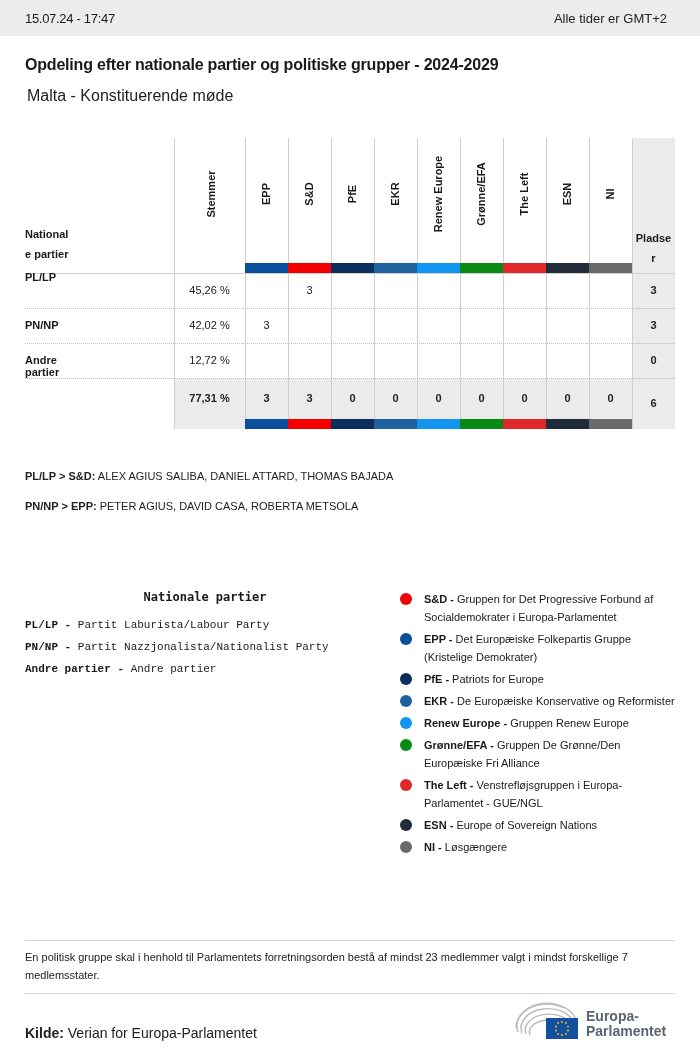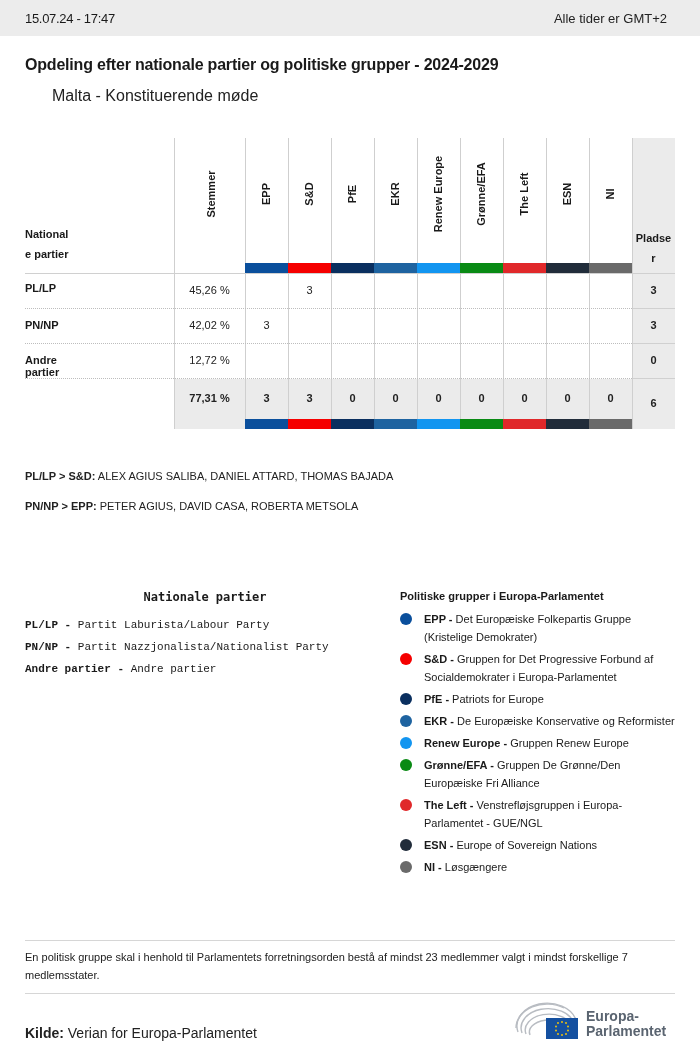--- a/index.html
+++ b/index.html
@@ -4,21 +4,21 @@
 <style>
   * { box-sizing: border-box; margin: 0; padding: 0; }
   html, body { width: 700px; height: 1059px; background: #ffffff; overflow: hidden; }
   body { font-family: "Liberation Sans", "DejaVu Sans", sans-serif; color: #1a1a1a; position: relative; }
 
   .topbar { position: absolute; left: 0; top: 0; width: 700px; height: 36px; background: #ececec; display: flex; align-items: center; justify-content: space-between; padding: 0 33px 0 25px; }
   .topbar .ts { font-size: 13px; font-weight: normal; letter-spacing: -0.3px; }
   .topbar .tz { font-size: 13px; color: #222; }
 
   .title { position: absolute; left: 25px; top: 56px; font-size: 16px; font-weight: bold; letter-spacing: -0.2px; }
-  .subtitle { position: absolute; left: 27px; top: 87px; font-size: 16px; color: #222; margin-left: 25px; }
+  .subtitle { position: absolute; left: 27px; top: 87px; font-size: 16px; color: #222; }
 
   
   .tbl { position: absolute; left: 25px; top: 138px; }
   .col-line { position: absolute; width: 1px; background: #cfcfcf; }
   .hdr-rot { position: absolute; font-size: 11px; font-weight: bold; color: #1a1a1a; white-space: nowrap; transform-origin: center center; transform: rotate(-90deg); }
   .bar { position: absolute; height: 10px; }
   .row-line { position: absolute; height: 0; border-top: 1px dotted #bdbdbd; }
   .solid-line { position: absolute; height: 1px; background: #d0d0d0; }
   .cell { position: absolute; font-size: 11px; text-align: center; color: #222; }
   .rowlabel { position: absolute; font-size: 11px; font-weight: bold; color: #1a1a1a; }
@@ -106,21 +106,21 @@
 
   <div class="solid-line" style="left:0; top:135px; width:650px;"></div>
 
   <div class="row-line" style="left:0; top:170px; width:607px;"></div>
   <div class="solid-line" style="left:607px; top:170px; width:43px;"></div>
   <div class="row-line" style="left:0; top:205px; width:607px;"></div>
   <div class="solid-line" style="left:607px; top:205px; width:43px;"></div>
   <div class="row-line" style="left:0; top:240px; width:607px;"></div>
   <div class="solid-line" style="left:607px; top:240px; width:43px;"></div>
 
-  <div class="rowlabel" style="left:0; top:144px;">PL/LP</div>
+  <div class="rowlabel" style="left:0; top:133px;">PL/LP</div>
   <div class="cell" style="left:149px; top:146px; width:71px;">45,26 %</div>
   <div class="cell" style="left:220px; top:146px; width:43px;"></div>
   <div class="cell" style="left:263px; top:146px; width:43px;">3</div>
   <div class="cell bold" style="left:607px; top:146px; width:43px;">3</div>
 
   <div class="rowlabel" style="left:0; top:181px;">PN/NP</div>
   <div class="cell" style="left:149px; top:181px; width:71px;">42,02 %</div>
   <div class="cell" style="left:220px; top:181px; width:43px;">3</div>
   <div class="cell" style="left:263px; top:181px; width:43px;"></div>
   <div class="cell bold" style="left:607px; top:181px; width:43px;">3</div>
@@ -160,23 +160,22 @@
 </div>
 
 <div class="legend-left">
   <div class="lh">Nationale partier</div>
   <div class="li"><b>PL/LP -</b><span> Partit Laburista/Labour Party</span></div>
   <div class="li"><b>PN/NP -</b><span> Partit Nazzjonalista/Nationalist Party</span></div>
   <div class="li"><b>Andre partier -</b><span> Andre partier</span></div>
 </div>
 
 <div class="legend-right">
-  <div class="lh">Politiske grupper i Europa-Parlamentet</div>
+  <div class="gi"><span class="dot" style="background:#f50000;"></span><b>S&amp;D -</b><span> Gruppen for Det Progressive Forbund af Socialdemokrater i Europa-Parlamentet</span></div>
   <div class="gi"><span class="dot" style="background:#0a4f9c;"></span><b>EPP -</b><span> Det Europæiske Folkepartis Gruppe (Kristelige Demokrater)</span></div>
-  <div class="gi"><span class="dot" style="background:#f50000;"></span><b>S&amp;D -</b><span> Gruppen for Det Progressive Forbund af Socialdemokrater i Europa-Parlamentet</span></div>
   <div class="gi"><span class="dot" style="background:#0a2f5f;"></span><b>PfE -</b><span> Patriots for Europe</span></div>
   <div class="gi"><span class="dot" style="background:#1e63a0;"></span><b>EKR -</b><span> De Europæiske Konservative og Reformister</span></div>
   <div class="gi"><span class="dot" style="background:#1295f0;"></span><b>Renew Europe -</b><span> Gruppen Renew Europe</span></div>
   <div class="gi"><span class="dot" style="background:#098a14;"></span><b>Grønne/EFA -</b><span> Gruppen De Grønne/Den Europæiske Fri Alliance</span></div>
   <div class="gi"><span class="dot" style="background:#e0282a;"></span><b>The Left -</b><span> Venstrefløjsgruppen i Europa-Parlamentet - GUE/NGL</span></div>
   <div class="gi"><span class="dot" style="background:#212c3a;"></span><b>ESN -</b><span> Europe of Sovereign Nations</span></div>
   <div class="gi"><span class="dot" style="background:#6a6a6a;"></span><b>NI -</b><span> Løsgængere</span></div>
 </div>
 
 <div class="hr" style="top:940px;"></div>

